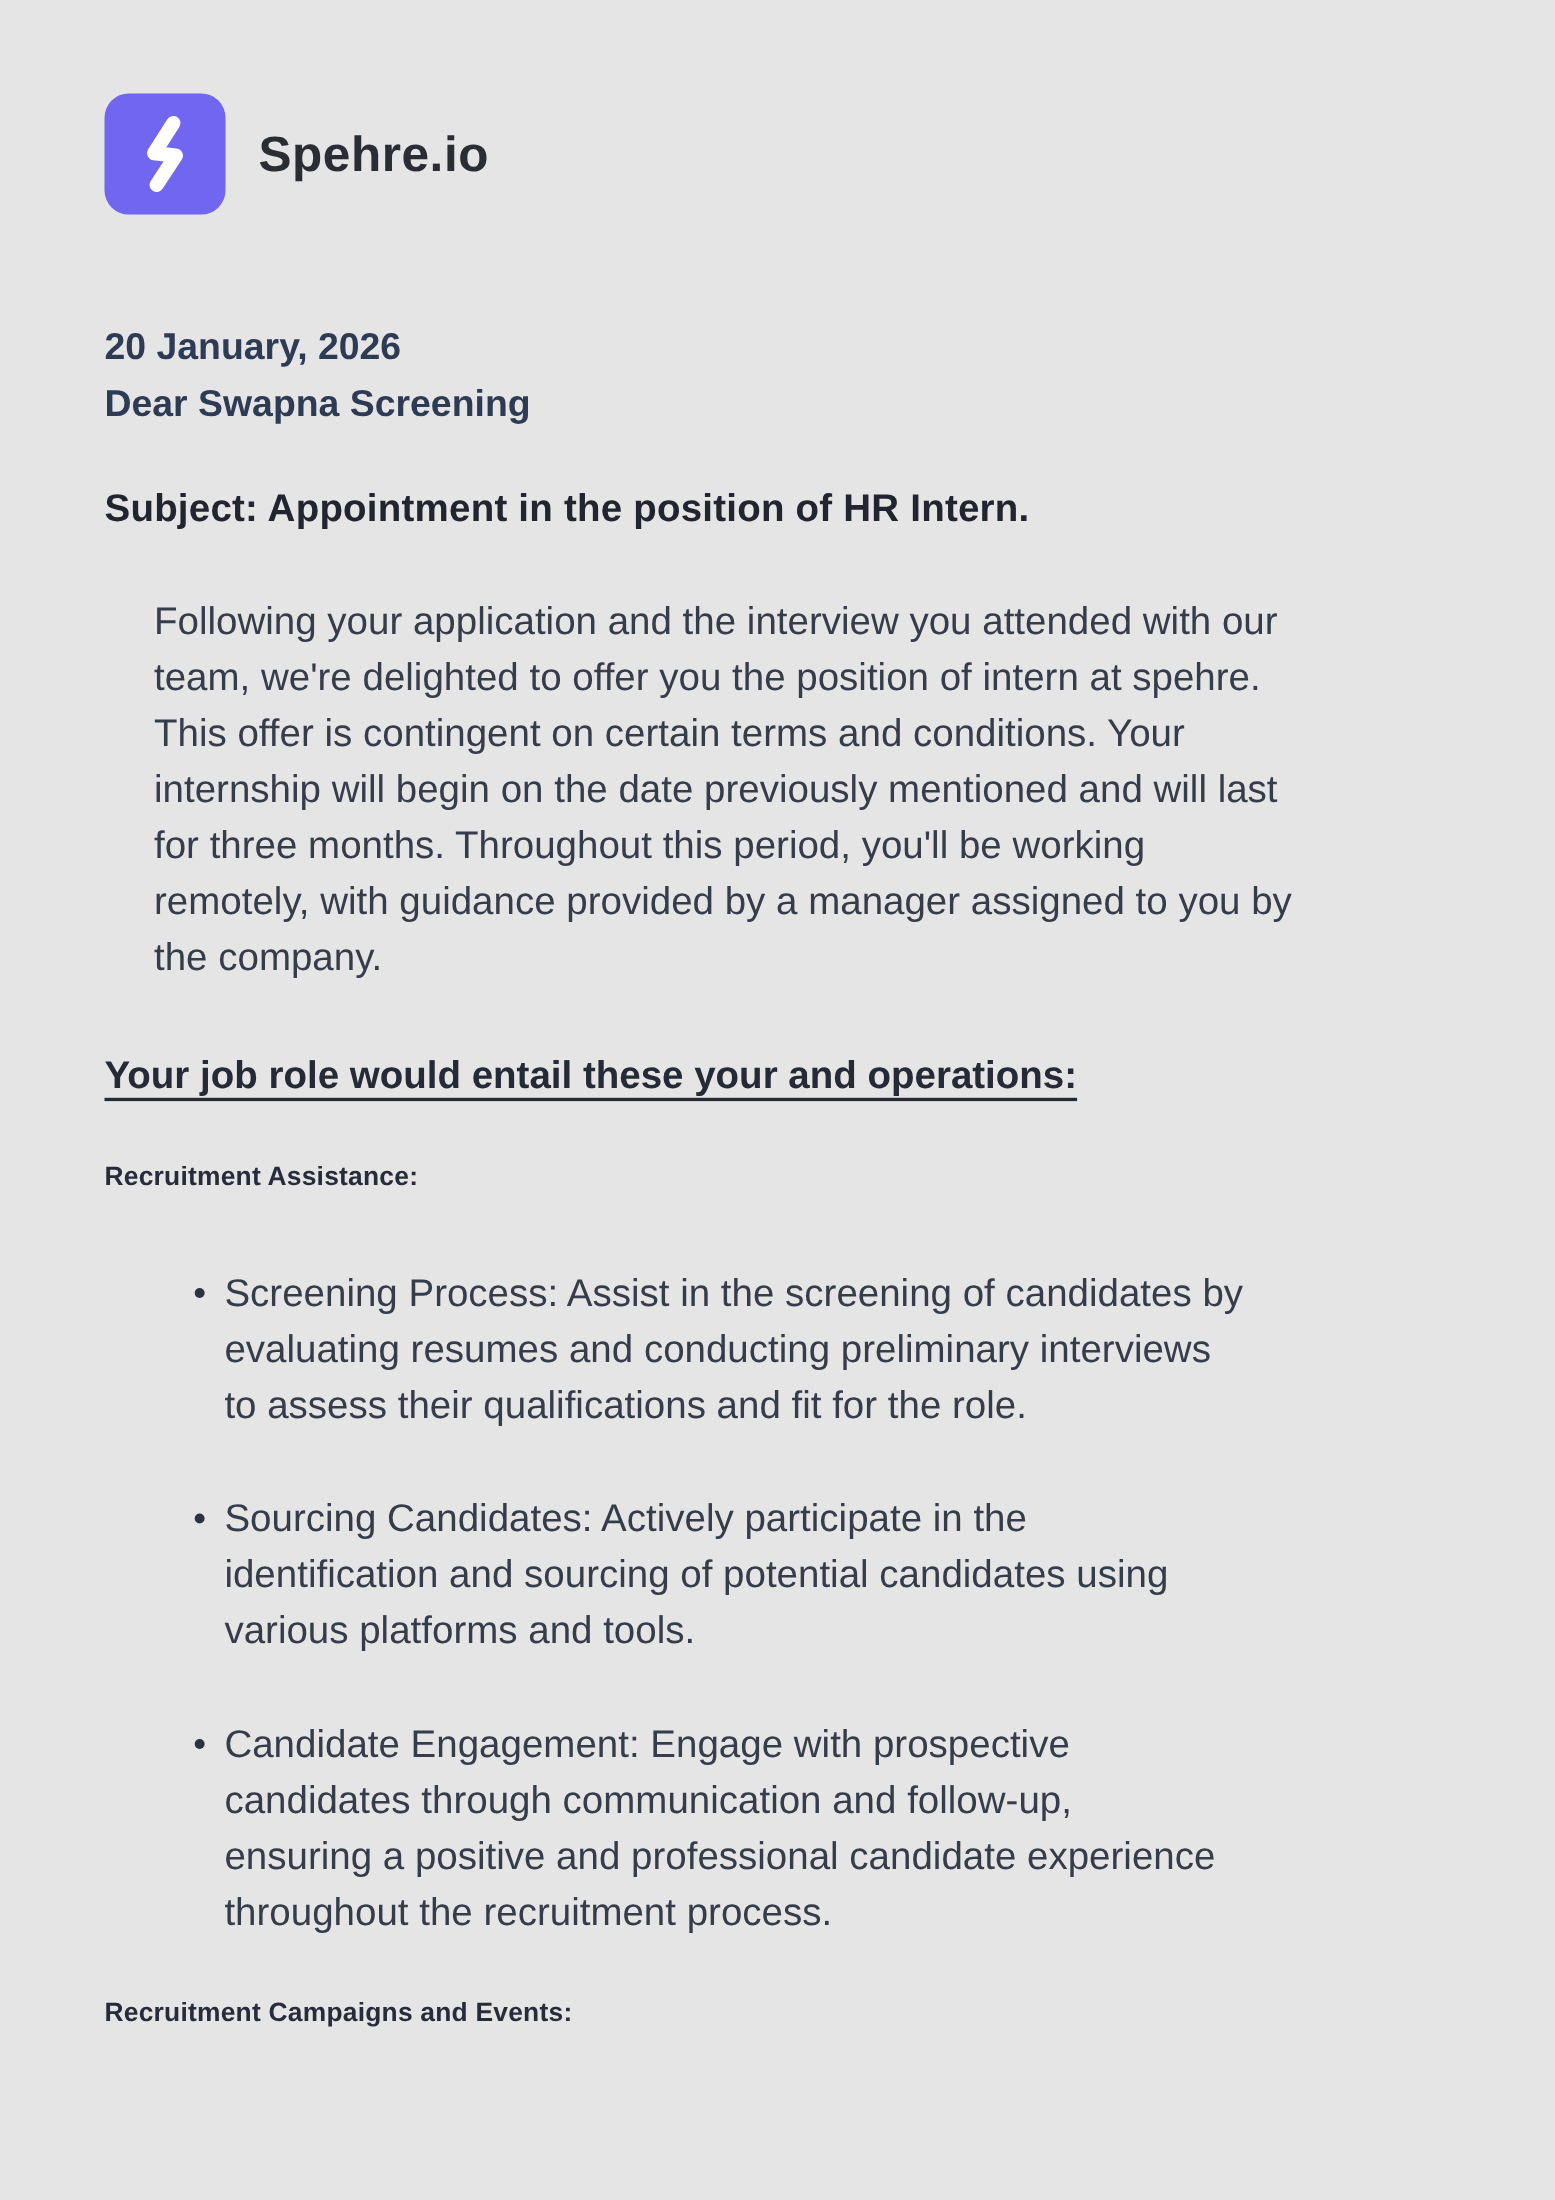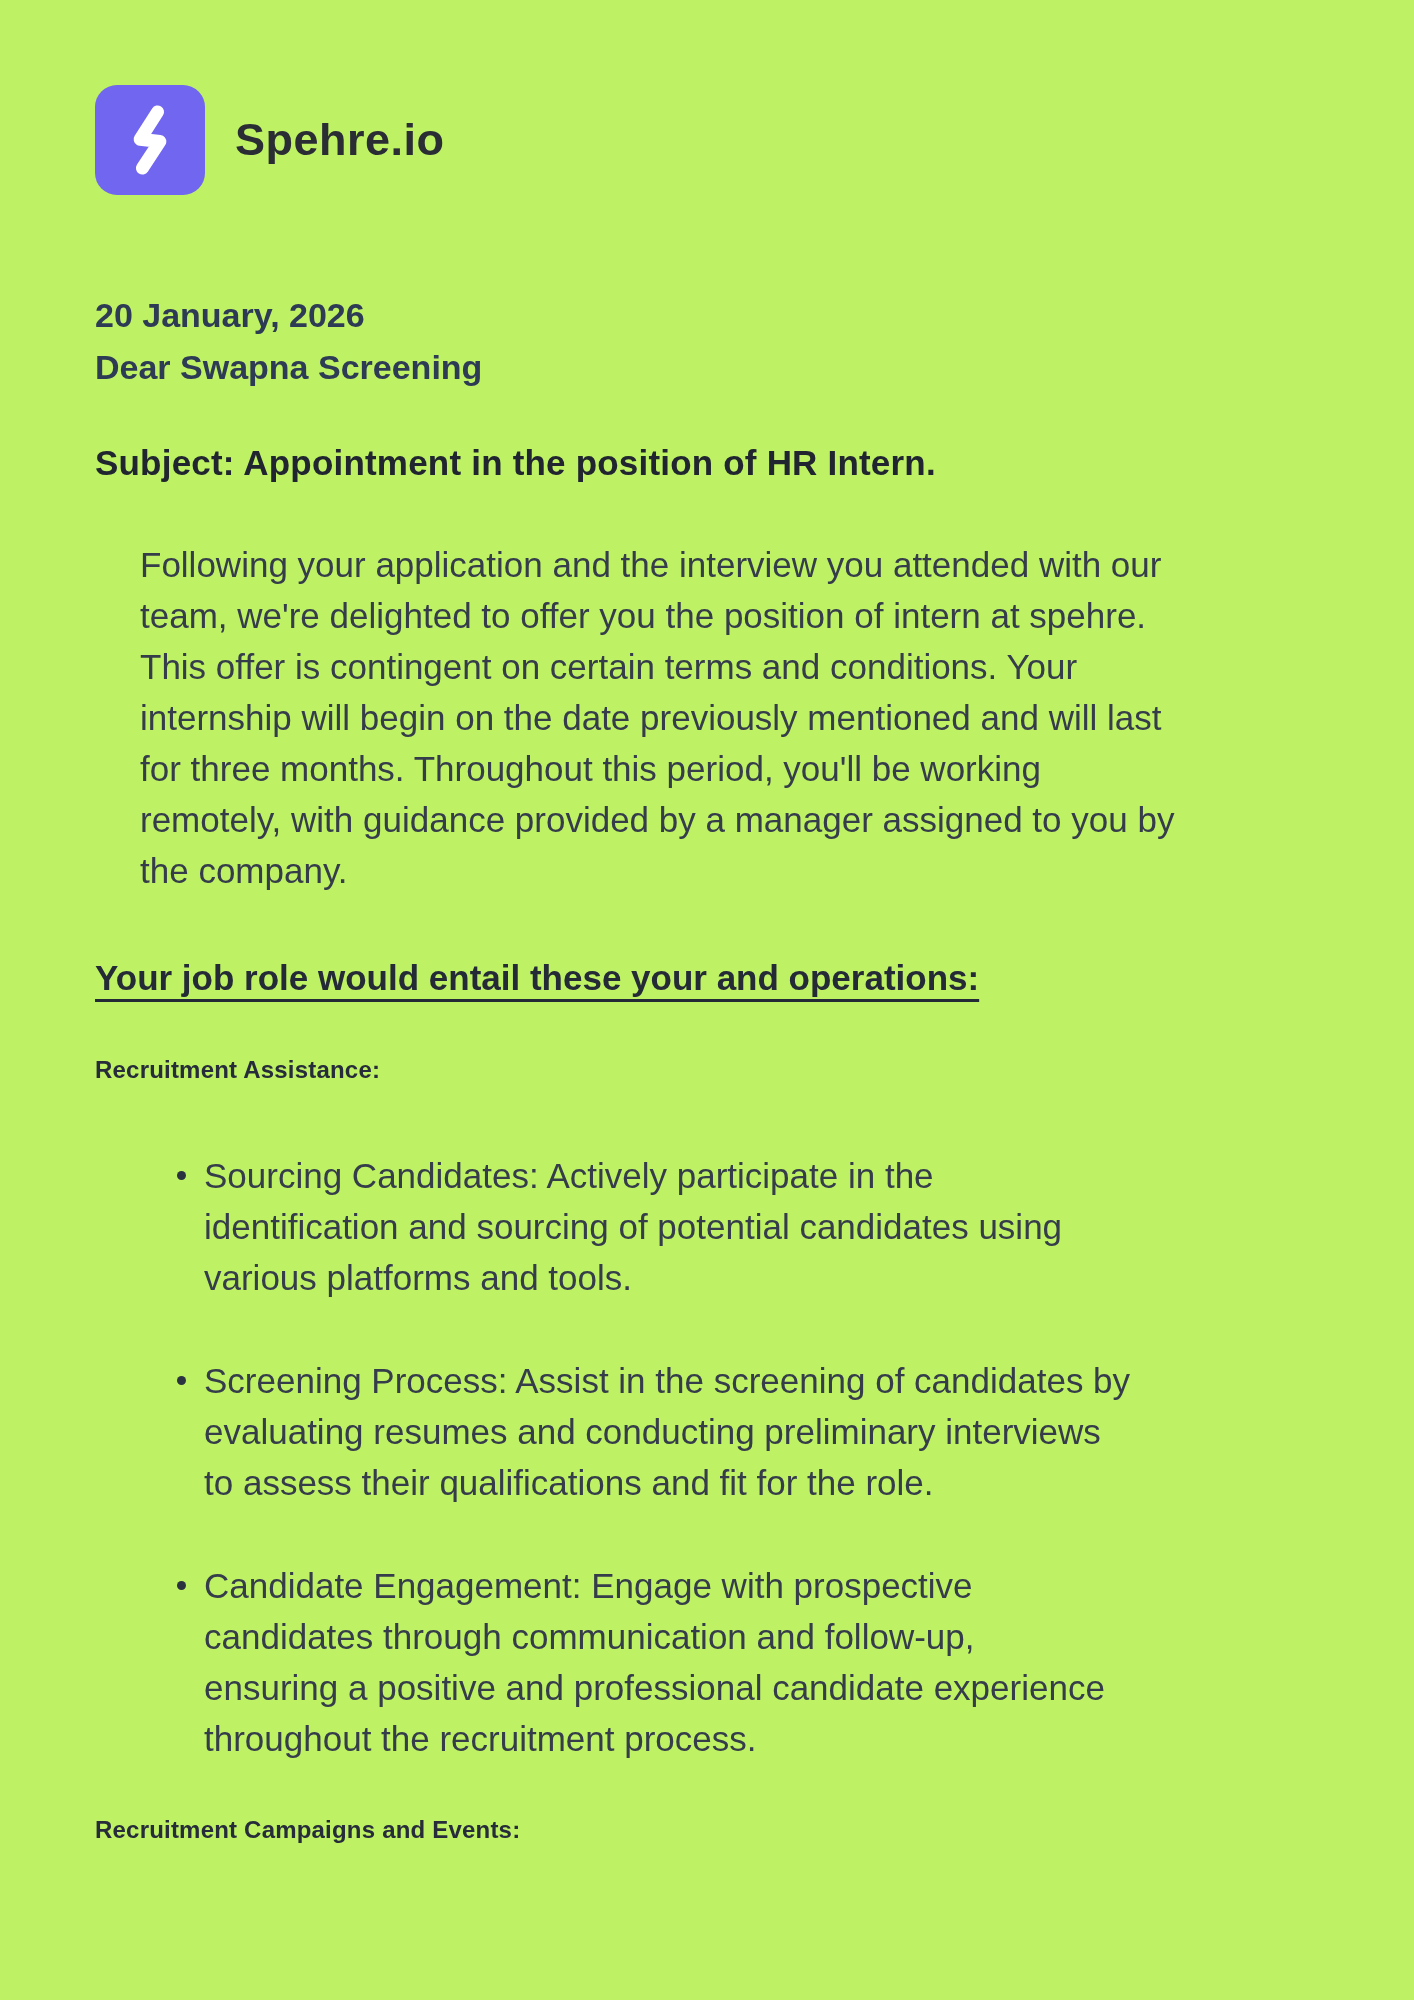--- a/index.html
+++ b/index.html
@@ -6,21 +6,21 @@
     margin: 0;
     padding: 0;
     background: #ffffff;
   }
   .page {
     position: relative;
     width: 1414px;
     height: 2000px;
     box-sizing: border-box;
     padding: 85px 95px 0 95px;
-    background: #bef264;
+    background: #e5e5e5;
     font-family: "Liberation Sans", sans-serif;
     overflow: hidden;
   }
   .logo-row {
     display: flex;
     align-items: center;
     gap: 30px;
     height: 110px;
   }
   .logo-mark {
@@ -132,26 +132,26 @@
 internship will begin on the date previously mentioned and will last
 for three months. Throughout this period, you'll be working
 remotely, with guidance provided by a manager assigned to you by
 the company.</div>
 
   <div class="tasks-heading">Your job role would entail these your and operations:</div>
 
   <div class="section-heading assistance">Recruitment Assistance:</div>
 
   <ul class="bullet-list">
+    <li class="body-text">Screening Process: Assist in the screening of candidates by
+evaluating resumes and conducting preliminary interviews
+to assess their qualifications and fit for the role.</li>
     <li class="body-text">Sourcing Candidates: Actively participate in the
 identification and sourcing of potential candidates using
 various platforms and tools.</li>
-    <li class="body-text">Screening Process: Assist in the screening of candidates by
-evaluating resumes and conducting preliminary interviews
-to assess their qualifications and fit for the role.</li>
     <li class="body-text">Candidate Engagement: Engage with prospective
 candidates through communication and follow-up,
 ensuring a positive and professional candidate experience
 throughout the recruitment process.</li>
   </ul>
 
   <div class="section-heading campaigns">Recruitment Campaigns and Events:</div>
 
 </div>
 

